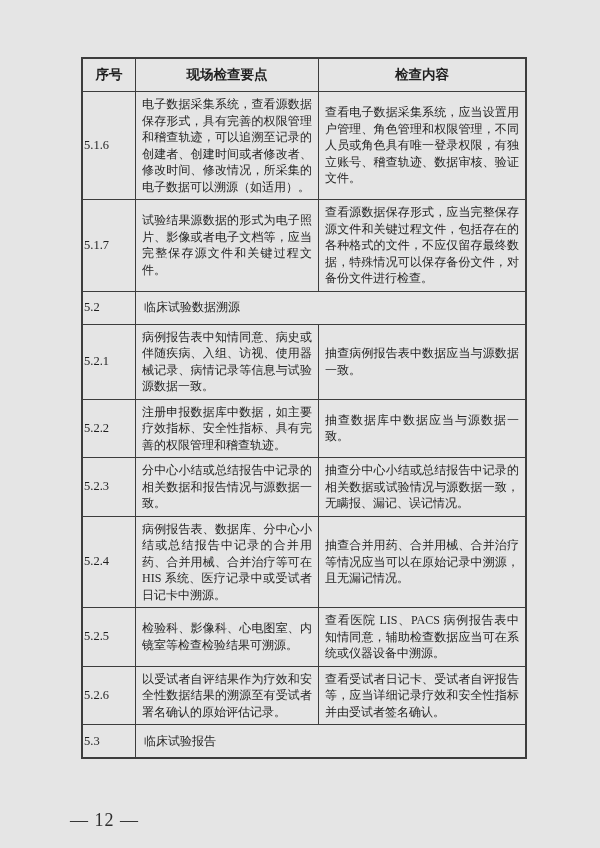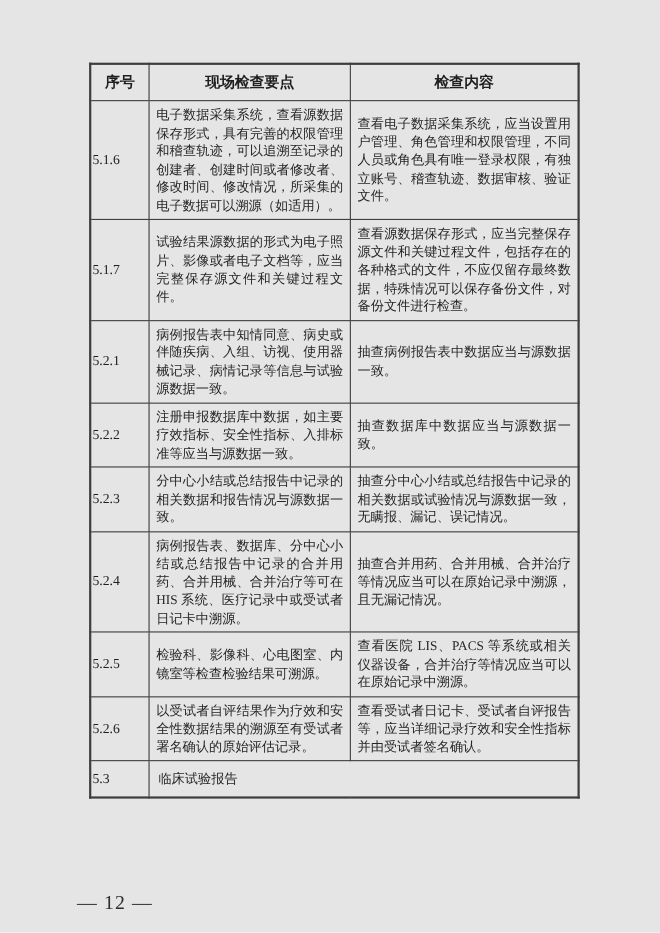--- a/index.html
+++ b/index.html
@@ -92,43 +92,47 @@
         <td class="cell-id">5.1.6</td>
         <td class="cell-point">电子数据采集系统，查看源数据保存形式，具有完善的权限管理和稽查轨迹，可以追溯至记录的创建者、创建时间或者修改者、修改时间、修改情况，所采集的电子数据可以溯源（如适用）。</td>
         <td class="cell-content">查看电子数据采集系统，应当设置用户管理、角色管理和权限管理，不同人员或角色具有唯一登录权限，有独立账号、稽查轨迹、数据审核、验证文件。</td>
       </tr>
       <tr>
         <td class="cell-id">5.1.7</td>
         <td class="cell-point">试验结果源数据的形式为电子照片、影像或者电子文档等，应当完整保存源文件和关键过程文件。</td>
         <td class="cell-content">查看源数据保存形式，应当完整保存源文件和关键过程文件，包括存在的各种格式的文件，不应仅留存最终数据，特殊情况可以保存备份文件，对备份文件进行检查。</td>
       </tr>
       <tr>
+        <td class="cell-id">5.2</td>
+        <td class="cell-section" colspan="2">临床试验数据溯源</td>
+      </tr>
+      <tr>
         <td class="cell-id">5.2.1</td>
         <td class="cell-point">病例报告表中知情同意、病史或伴随疾病、入组、访视、使用器械记录、病情记录等信息与试验源数据一致。</td>
         <td class="cell-content">抽查病例报告表中数据应当与源数据一致。</td>
       </tr>
       <tr>
         <td class="cell-id">5.2.2</td>
-        <td class="cell-point">注册申报数据库中数据，如主要疗效指标、安全性指标、入排标准等应当与源数据一致。</td>
+        <td class="cell-point">注册申报数据库中数据，如主要疗效指标、安全性指标、具有完善的权限管理和稽查轨迹。</td>
         <td class="cell-content">抽查数据库中数据应当与源数据一致。</td>
       </tr>
       <tr>
         <td class="cell-id">5.2.3</td>
         <td class="cell-point">分中心小结或总结报告中记录的相关数据和报告情况与源数据一致。</td>
         <td class="cell-content">抽查分中心小结或总结报告中记录的相关数据或试验情况与源数据一致，无瞒报、漏记、误记情况。</td>
       </tr>
       <tr>
         <td class="cell-id">5.2.4</td>
         <td class="cell-point">病例报告表、数据库、分中心小结或总结报告中记录的合并用药、合并用械、合并治疗等可在 HIS 系统、医疗记录中或受试者日记卡中溯源。</td>
         <td class="cell-content">抽查合并用药、合并用械、合并治疗等情况应当可以在原始记录中溯源，且无漏记情况。</td>
       </tr>
       <tr>
         <td class="cell-id">5.2.5</td>
         <td class="cell-point">检验科、影像科、心电图室、内镜室等检查检验结果可溯源。</td>
-        <td class="cell-content">查看医院 LIS、PACS 等系统或相关仪器设备，合并治疗等情况应当可以在原始记录中溯源。</td>
+        <td class="cell-content">查看医院 LIS、PACS 病例报告表中知情同意，辅助检查数据应当可在系统或仪器设备中溯源。</td>
       </tr>
       <tr>
         <td class="cell-id">5.2.6</td>
         <td class="cell-point">以受试者自评结果作为疗效和安全性数据结果的溯源至有受试者署名确认的原始评估记录。</td>
         <td class="cell-content">查看受试者日记卡、受试者自评报告等，应当详细记录疗效和安全性指标并由受试者签名确认。</td>
       </tr>
       <tr>
         <td class="cell-id">5.3</td>
         <td class="cell-section" colspan="2">临床试验报告</td>
       </tr>

